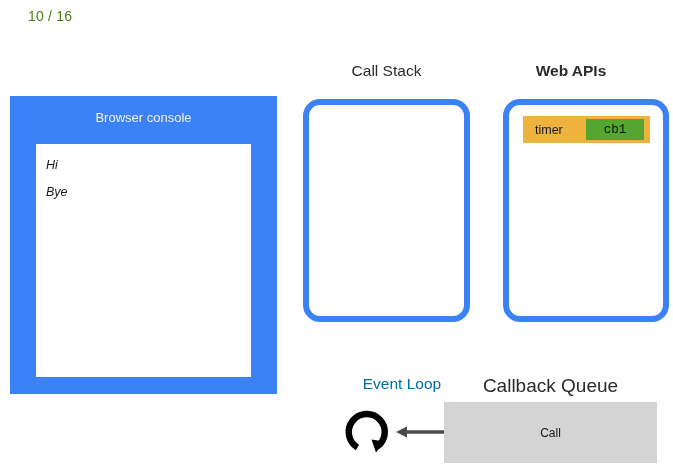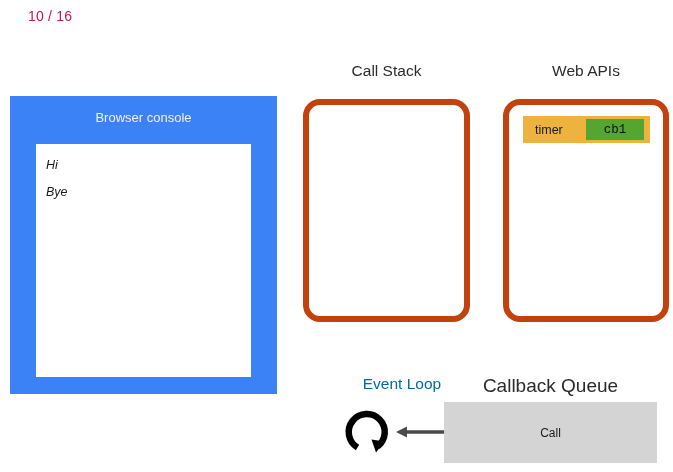--- a/index.html
+++ b/index.html
@@ -15,21 +15,21 @@
     font-family: "Liberation Sans", sans-serif;
     color: #2b2b2b;
   }
 
   
   .slide-counter {
     position: absolute;
     left: 28px;
     top: 8px;
     font-size: 14px;
-    color: #be185d;
+    color: #4d7c0f;
     letter-spacing: 0.2px;
   }
 
   
   .console-frame {
     position: absolute;
     left: 10px;
     top: 96px;
     width: 267px;
     height: 298px;
@@ -65,29 +65,29 @@
 
   
   .col-title {
     position: absolute;
     font-size: 15.5px;
     color: #2b2b2b;
     text-align: center;
     white-space: nowrap;
   }
   #title-call-stack { left: 303px; top: 62px; width: 167px; }
-  #title-web-apis   { left: 503px; top: 62px; width: 166px; }
+  #title-web-apis   { left: 488px; top: 62px; width: 166px; font-weight: bold; }
 
   
   .bucket {
     position: absolute;
     top: 99px;
     height: 223px;
     background: #ffffff;
-    border: 6px solid #c2410c;
+    border: 6px solid #3b82f6;
     border-radius: 17px;
     box-sizing: border-box;
   }
   #call-stack-box { left: 303px; width: 167px; }
   #web-apis-box   { left: 503px; width: 166px; }
 
   
   .timer-entry {
     position: absolute;
     left: 14px;

